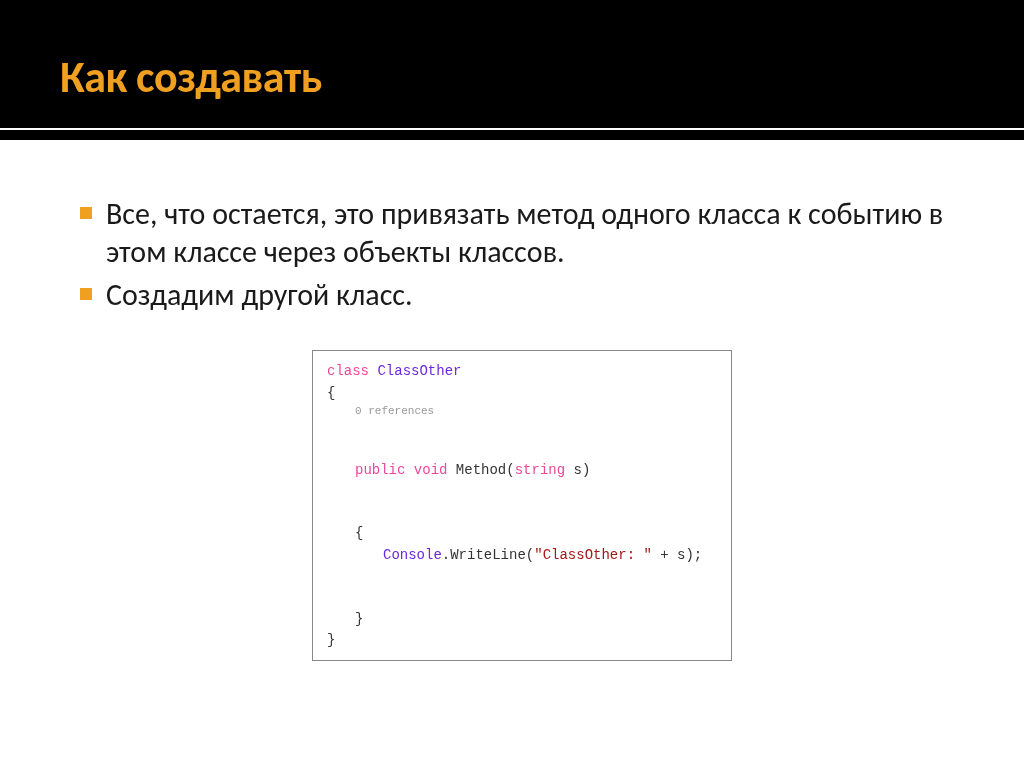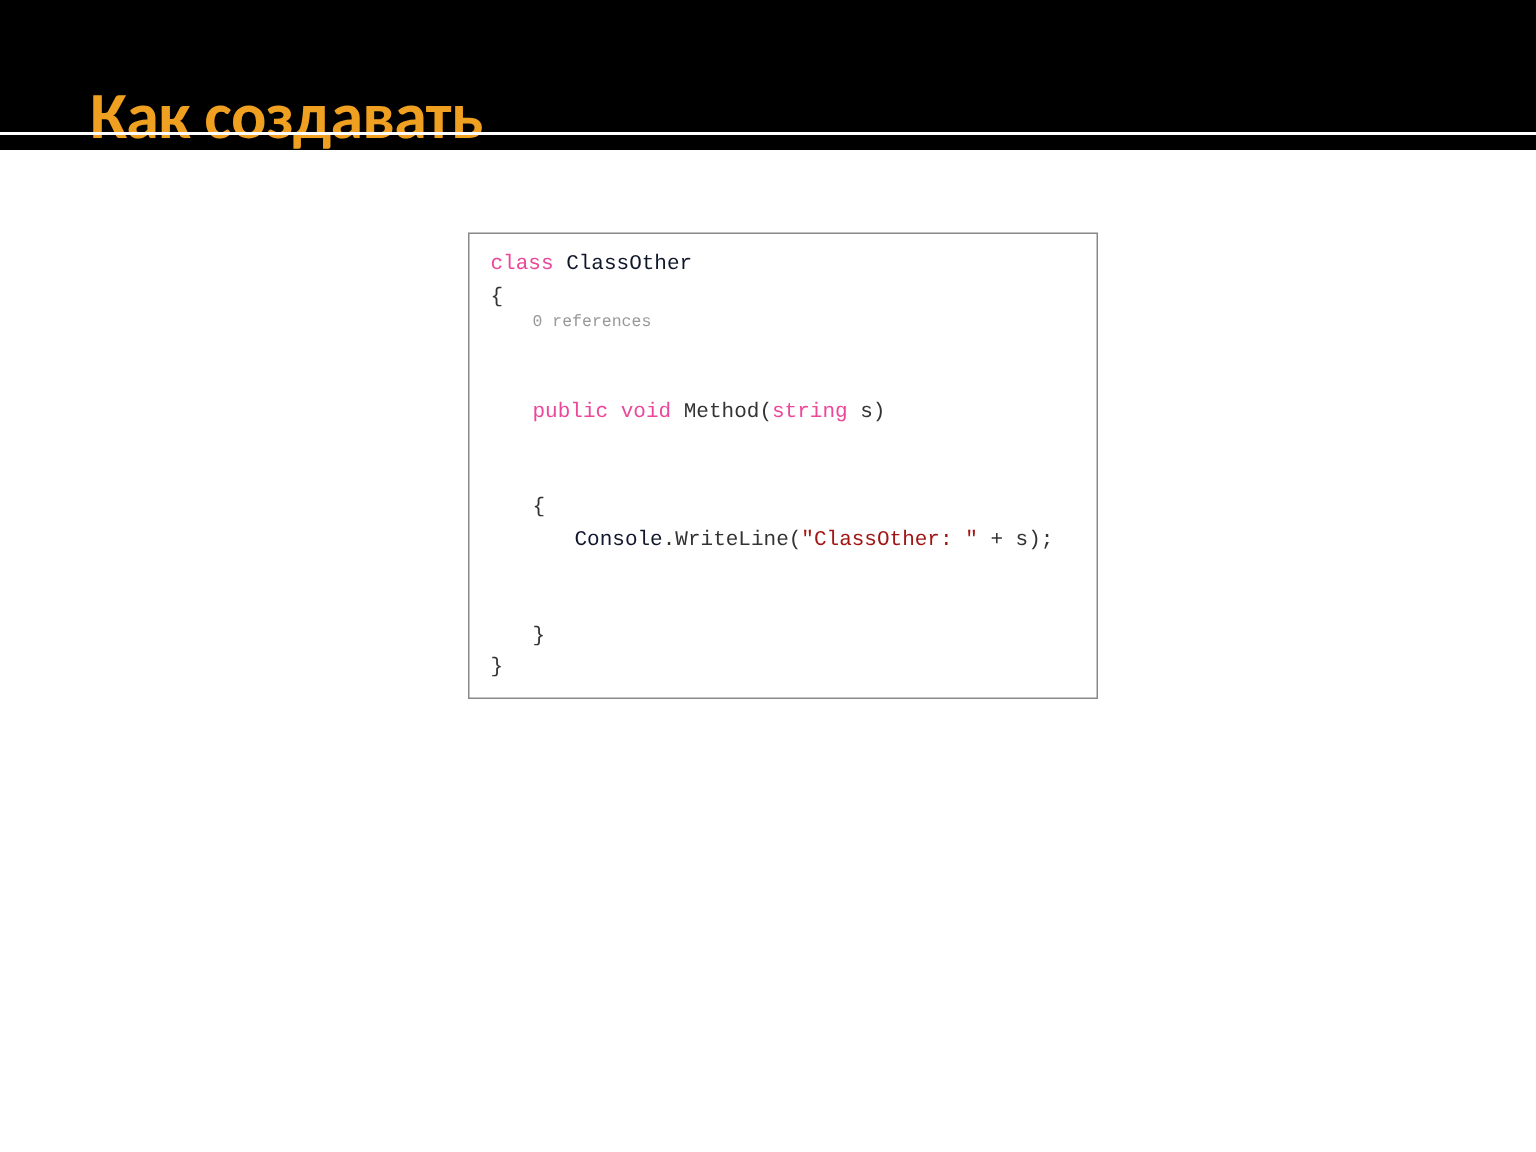--- a/index.html
+++ b/index.html
@@ -5,21 +5,21 @@
   * { margin: 0; padding: 0; box-sizing: border-box; }
   body {
     width: 1024px;
     height: 768px;
     background: #ffffff;
     font-family: Calibri, "Segoe UI", Arial, sans-serif;
     overflow: hidden;
   }
   .header {
     background: #000000;
-    height: 100px;
+    height: 140px;
     padding: 50px 60px 0 60px;
     position: relative;
   }
   .header h1 {
     color: #f0a020;
     font-size: 44px;
     font-weight: bold;
     letter-spacing: -0.5px;
   }
   .header-rule {
@@ -59,21 +59,21 @@
     width: 420px;
     margin: 0 auto;
     padding: 10px 14px 8px 14px;
     font-family: Consolas, "Courier New", monospace;
     font-size: 14px;
     line-height: 1.55;
     color: #333;
   }
   .code-line { white-space: pre; }
   .kw { color: #ec4899; }
-  .cls { color: #0f172a; }
+  .cls { color: #6d28d9; }
   .str { color: #a31515; }
   .ref {
     color: #999;
     font-size: 11px;
     margin-left: 28px;
     line-height: 1.2;
     display: block;
     margin-bottom: 16px;
   }
   .indent1 { padding-left: 28px; margin-top: 42px; }
@@ -81,20 +81,30 @@
 </style>
 </head>
 <body>
 
 <div class="header">
   <h1>Как создавать</h1>
   <div class="header-rule"></div>
 </div>
 
 <div class="content">
+  <ul class="bullets">
+    <li>
+      <span class="bullet-marker"></span>
+      <span>Все, что остается, это привязать метод одного класса к событию в этом классе через объекты классов.</span>
+    </li>
+    <li>
+      <span class="bullet-marker"></span>
+      <span>Создадим другой класс.</span>
+    </li>
+  </ul>
 
   <div class="code-box">
     <div class="code-line"><span class="kw">class</span> <span class="cls">ClassOther</span></div>
     <div class="code-line">{</div>
     <span class="ref">0 references</span>
     <div class="code-line indent1"><span class="kw">public</span> <span class="kw">void</span> <span>Method</span><span>(</span><span class="kw">string</span> <span>s</span><span>)</span></div>
     <div class="code-line indent1">{</div>
     <div class="code-line indent2"><span class="cls">Console</span><span>.WriteLine(</span><span class="str">"ClassOther: "</span><span> + s);</span></div>
     <div class="code-line indent1">}</div>
     <div class="code-line">}</div>

